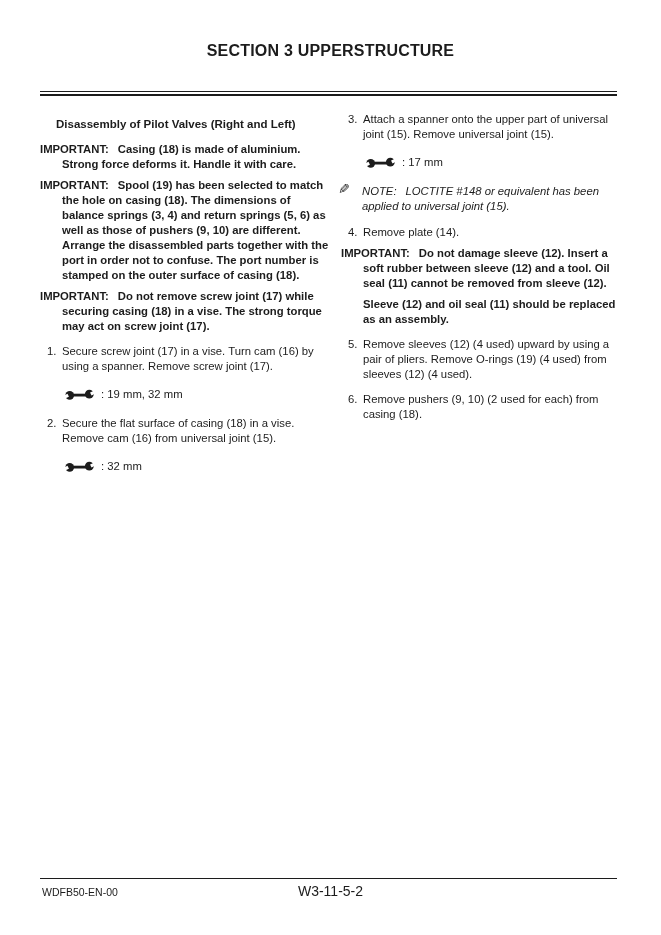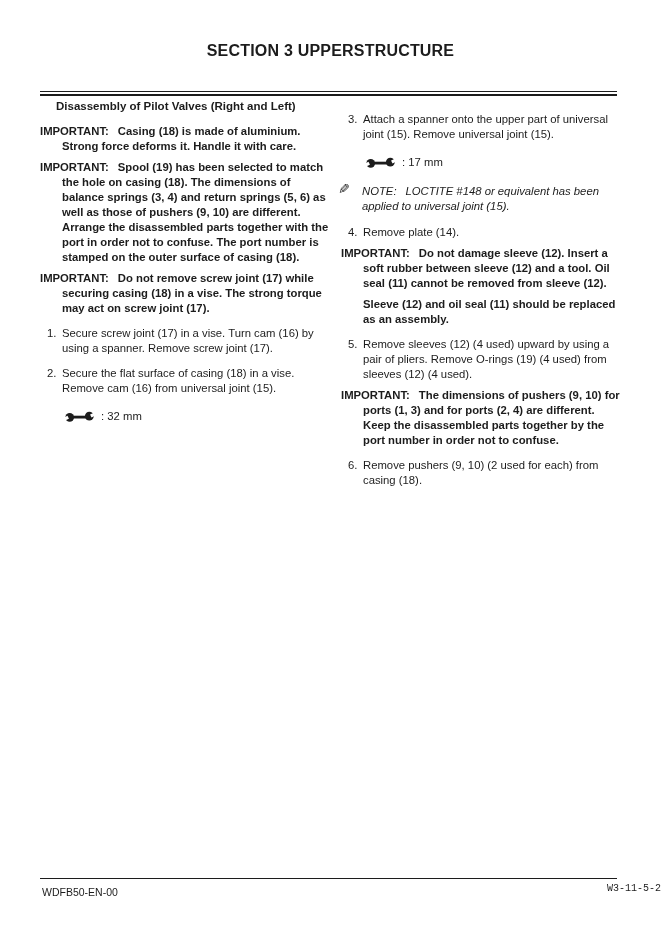--- a/index.html
+++ b/index.html
@@ -20,21 +20,21 @@
   .double-rule {
     position: absolute; top: 91px; left: 40px; width: 577px;
     border-top: 1.5px solid #1c1c1c;
   }
   .double-rule::after {
     content: ""; display: block; margin-top: 1.5px; height: 2.5px; background: #1c1c1c;
   }
 
   
   .col { position: absolute; font-size: 11.3px; line-height: 15px; }
-  .col-left  { left: 40px;  top: 99px;  width: 293px; }
+  .col-left  { left: 40px;  top: 117px;  width: 293px; }
   .col-right { left: 341px; top: 112px; width: 281px; }
 
   .doc-heading { font-size: 11.5px; font-weight: 700; margin: 0 0 10px 16px; }
 
   .important { font-weight: 700; margin: 6px 0 0 0; padding-left: 22px; text-indent: -22px; }
   .imp-label { margin-right: 9px; }
   .important-cont { font-weight: 700; margin: 6px 0 0 0; padding-left: 22px; }
 
   .step { display: flex; margin-top: 10px; }
   .step-num { flex: 0 0 14px; margin-left: 7px; }
@@ -49,21 +49,21 @@
     position: absolute; left: -3px; top: -2px;
     font-style: normal; font-size: 14px; line-height: 14px;
     font-family: "DejaVu Sans", sans-serif;
     transform: scaleX(-1); display: inline-block;
   }
   .note-label { margin-right: 9px; }
 
   
   .footer-rule { position: absolute; left: 40px; width: 577px; top: 878px; border-top: 1.5px solid #1c1c1c; }
   .doc-code { position: absolute; left: 42px; top: 886px; font-size: 10.5px; text-align: right; }
-  .page-num { position: absolute; left: 0; right: 0; top: 883px; text-align: right; font-size: 10px; font-family: Liberation Mono, monospace; }
+  .page-num { position: absolute; left: 0; right: 0; top: 883px; text-align: center; font-size: 14px; }
 </style>
 </head>
 <body>
 
 <div class="page">
 
   <div class="page-header">
     <div class="section-title">SECTION 3 UPPERSTRUCTURE</div>
   </div>
   <div class="double-rule"></div>
@@ -76,20 +76,30 @@
 
     <p class="important"><span class="imp-label">IMPORTANT:</span><span>Spool (19) has been selected to match the hole on casing (18). The dimensions of balance springs (3, 4) and return springs (5, 6) as well as those of pushers (9, 10) are different. Arrange the disassembled parts together with the port in order not to confuse. The port number is stamped on the outer surface of casing (18).</span></p>
 
     <p class="important"><span class="imp-label">IMPORTANT:</span><span>Do not remove screw joint (17) while securing casing (18) in a vise. The strong torque may act on screw joint (17).</span></p>
 
     <div class="step">
       <span class="step-num">1.</span>
       <span class="step-text">Secure screw joint (17) in a vise. Turn cam (16) by using a spanner. Remove screw joint (17).</span>
     </div>
 
+    <div class="tool-line">
+      <svg class="spanner-icon" width="29" height="12" viewBox="0 0 29 12">
+        <rect x="5" y="4.7" width="19" height="2.8" fill="#1c1c1c"></rect>
+        <circle cx="4.7" cy="6.3" r="4.4" fill="#1c1c1c"></circle>
+        <circle cx="24.3" cy="5.2" r="4.4" fill="#1c1c1c"></circle>
+        <rect x="-2.5" y="5.9" width="6" height="3.2" fill="#ffffff" transform="rotate(-25 0.5 7.5)"></rect>
+        <rect x="25.5" y="2.2" width="6" height="3.2" fill="#ffffff" transform="rotate(-25 28.5 3.8)"></rect>
+      </svg>
+      <span class="tool-text">: 19 mm, 32 mm</span>
+    </div>
 
     <div class="step">
       <span class="step-num">2.</span>
       <span class="step-text">Secure the flat surface of casing (18) in a vise. Remove cam (16) from universal joint (15).</span>
     </div>
 
     <div class="tool-line">
       <svg class="spanner-icon" width="29" height="12" viewBox="0 0 29 12">
         <rect x="5" y="4.7" width="19" height="2.8" fill="#1c1c1c"></rect>
         <circle cx="4.7" cy="6.3" r="4.4" fill="#1c1c1c"></circle>
@@ -129,21 +139,20 @@
 
     <p class="important"><span class="imp-label">IMPORTANT:</span><span>Do not damage sleeve (12). Insert a soft rubber between sleeve (12) and a tool. Oil seal (11) cannot be removed from sleeve (12).</span></p>
 
     <p class="important-cont">Sleeve (12) and oil seal (11) should be replaced as an assembly.</p>
 
     <div class="step">
       <span class="step-num">5.</span>
       <span class="step-text">Remove sleeves (12) (4 used) upward by using a pair of pliers. Remove O-rings (19) (4 used) from sleeves (12) (4 used).</span>
     </div>
 
-    <p class="important"><span class="imp-label">IMPORTANT:</span><span>The dimensions of pushers (9, 10) for ports (1, 3) and for ports (2, 4) are different. Keep the disassembled parts together by the port number in order not to confuse.</span></p>
 
     <div class="step">
       <span class="step-num">6.</span>
       <span class="step-text">Remove pushers (9, 10) (2 used for each) from casing (18).</span>
     </div>
 
   </div>
 
   <div class="footer-rule"></div>
   <div class="doc-code">WDFB50-EN-00</div>

